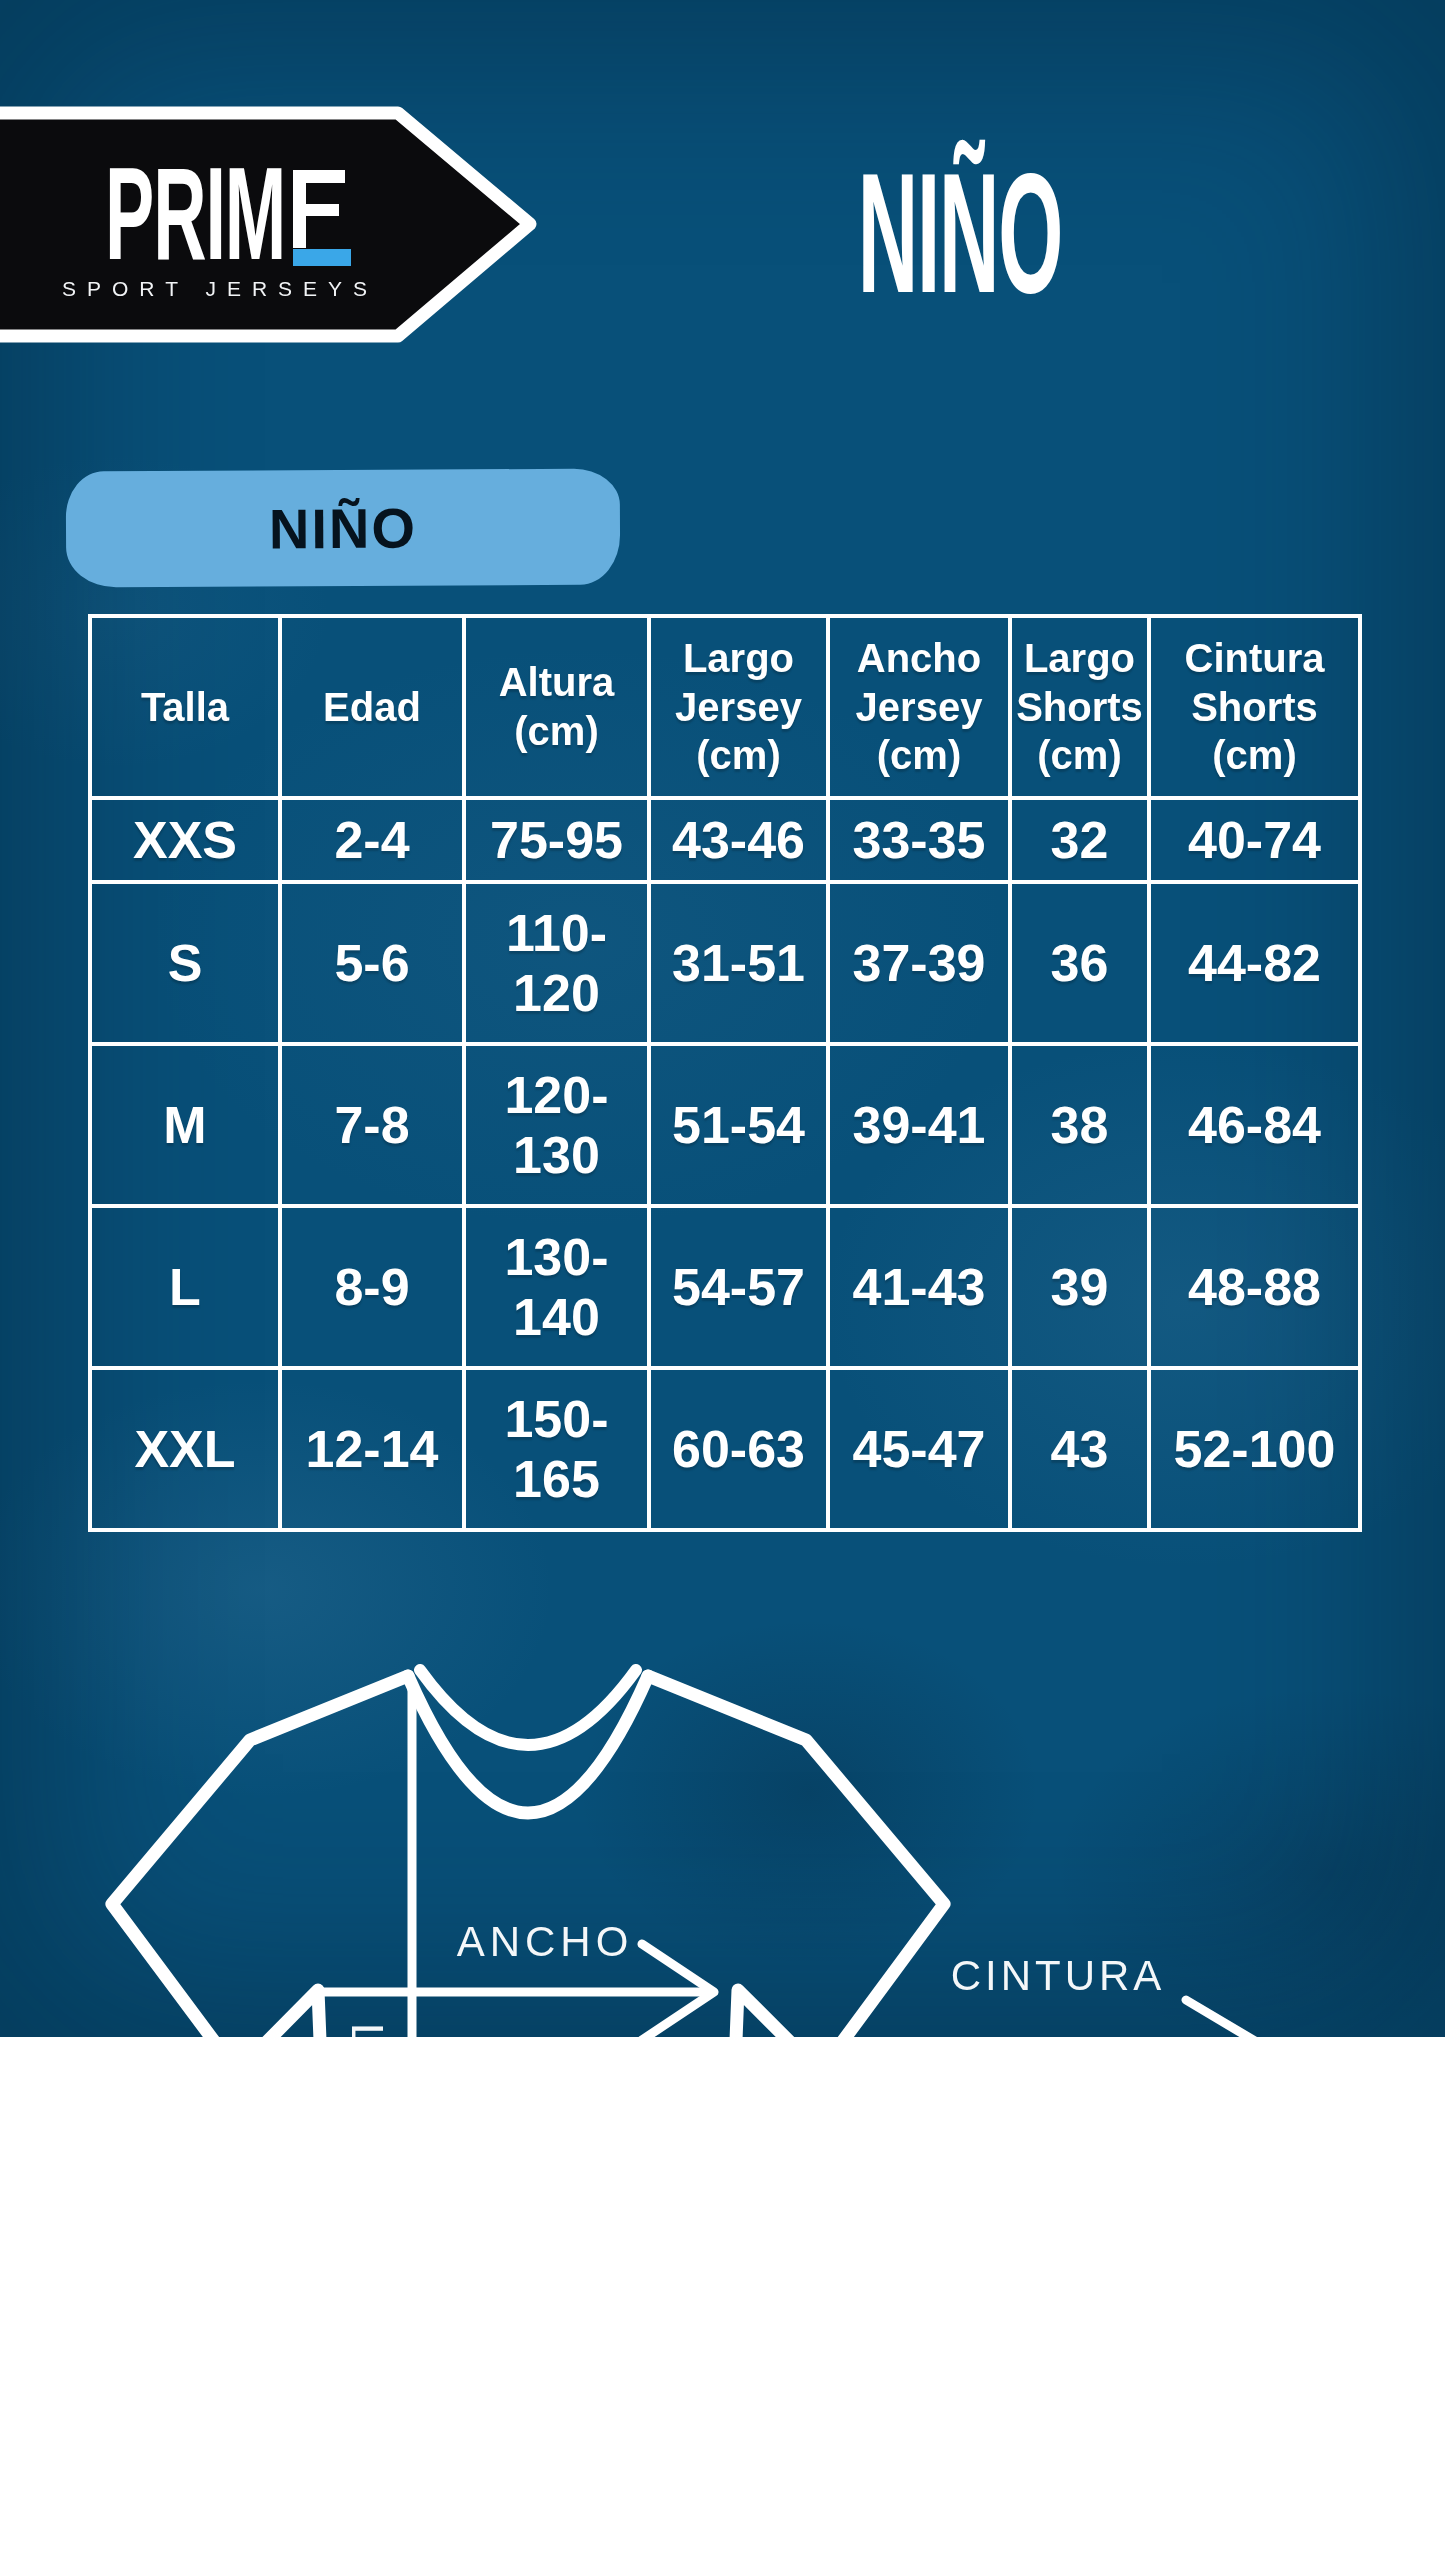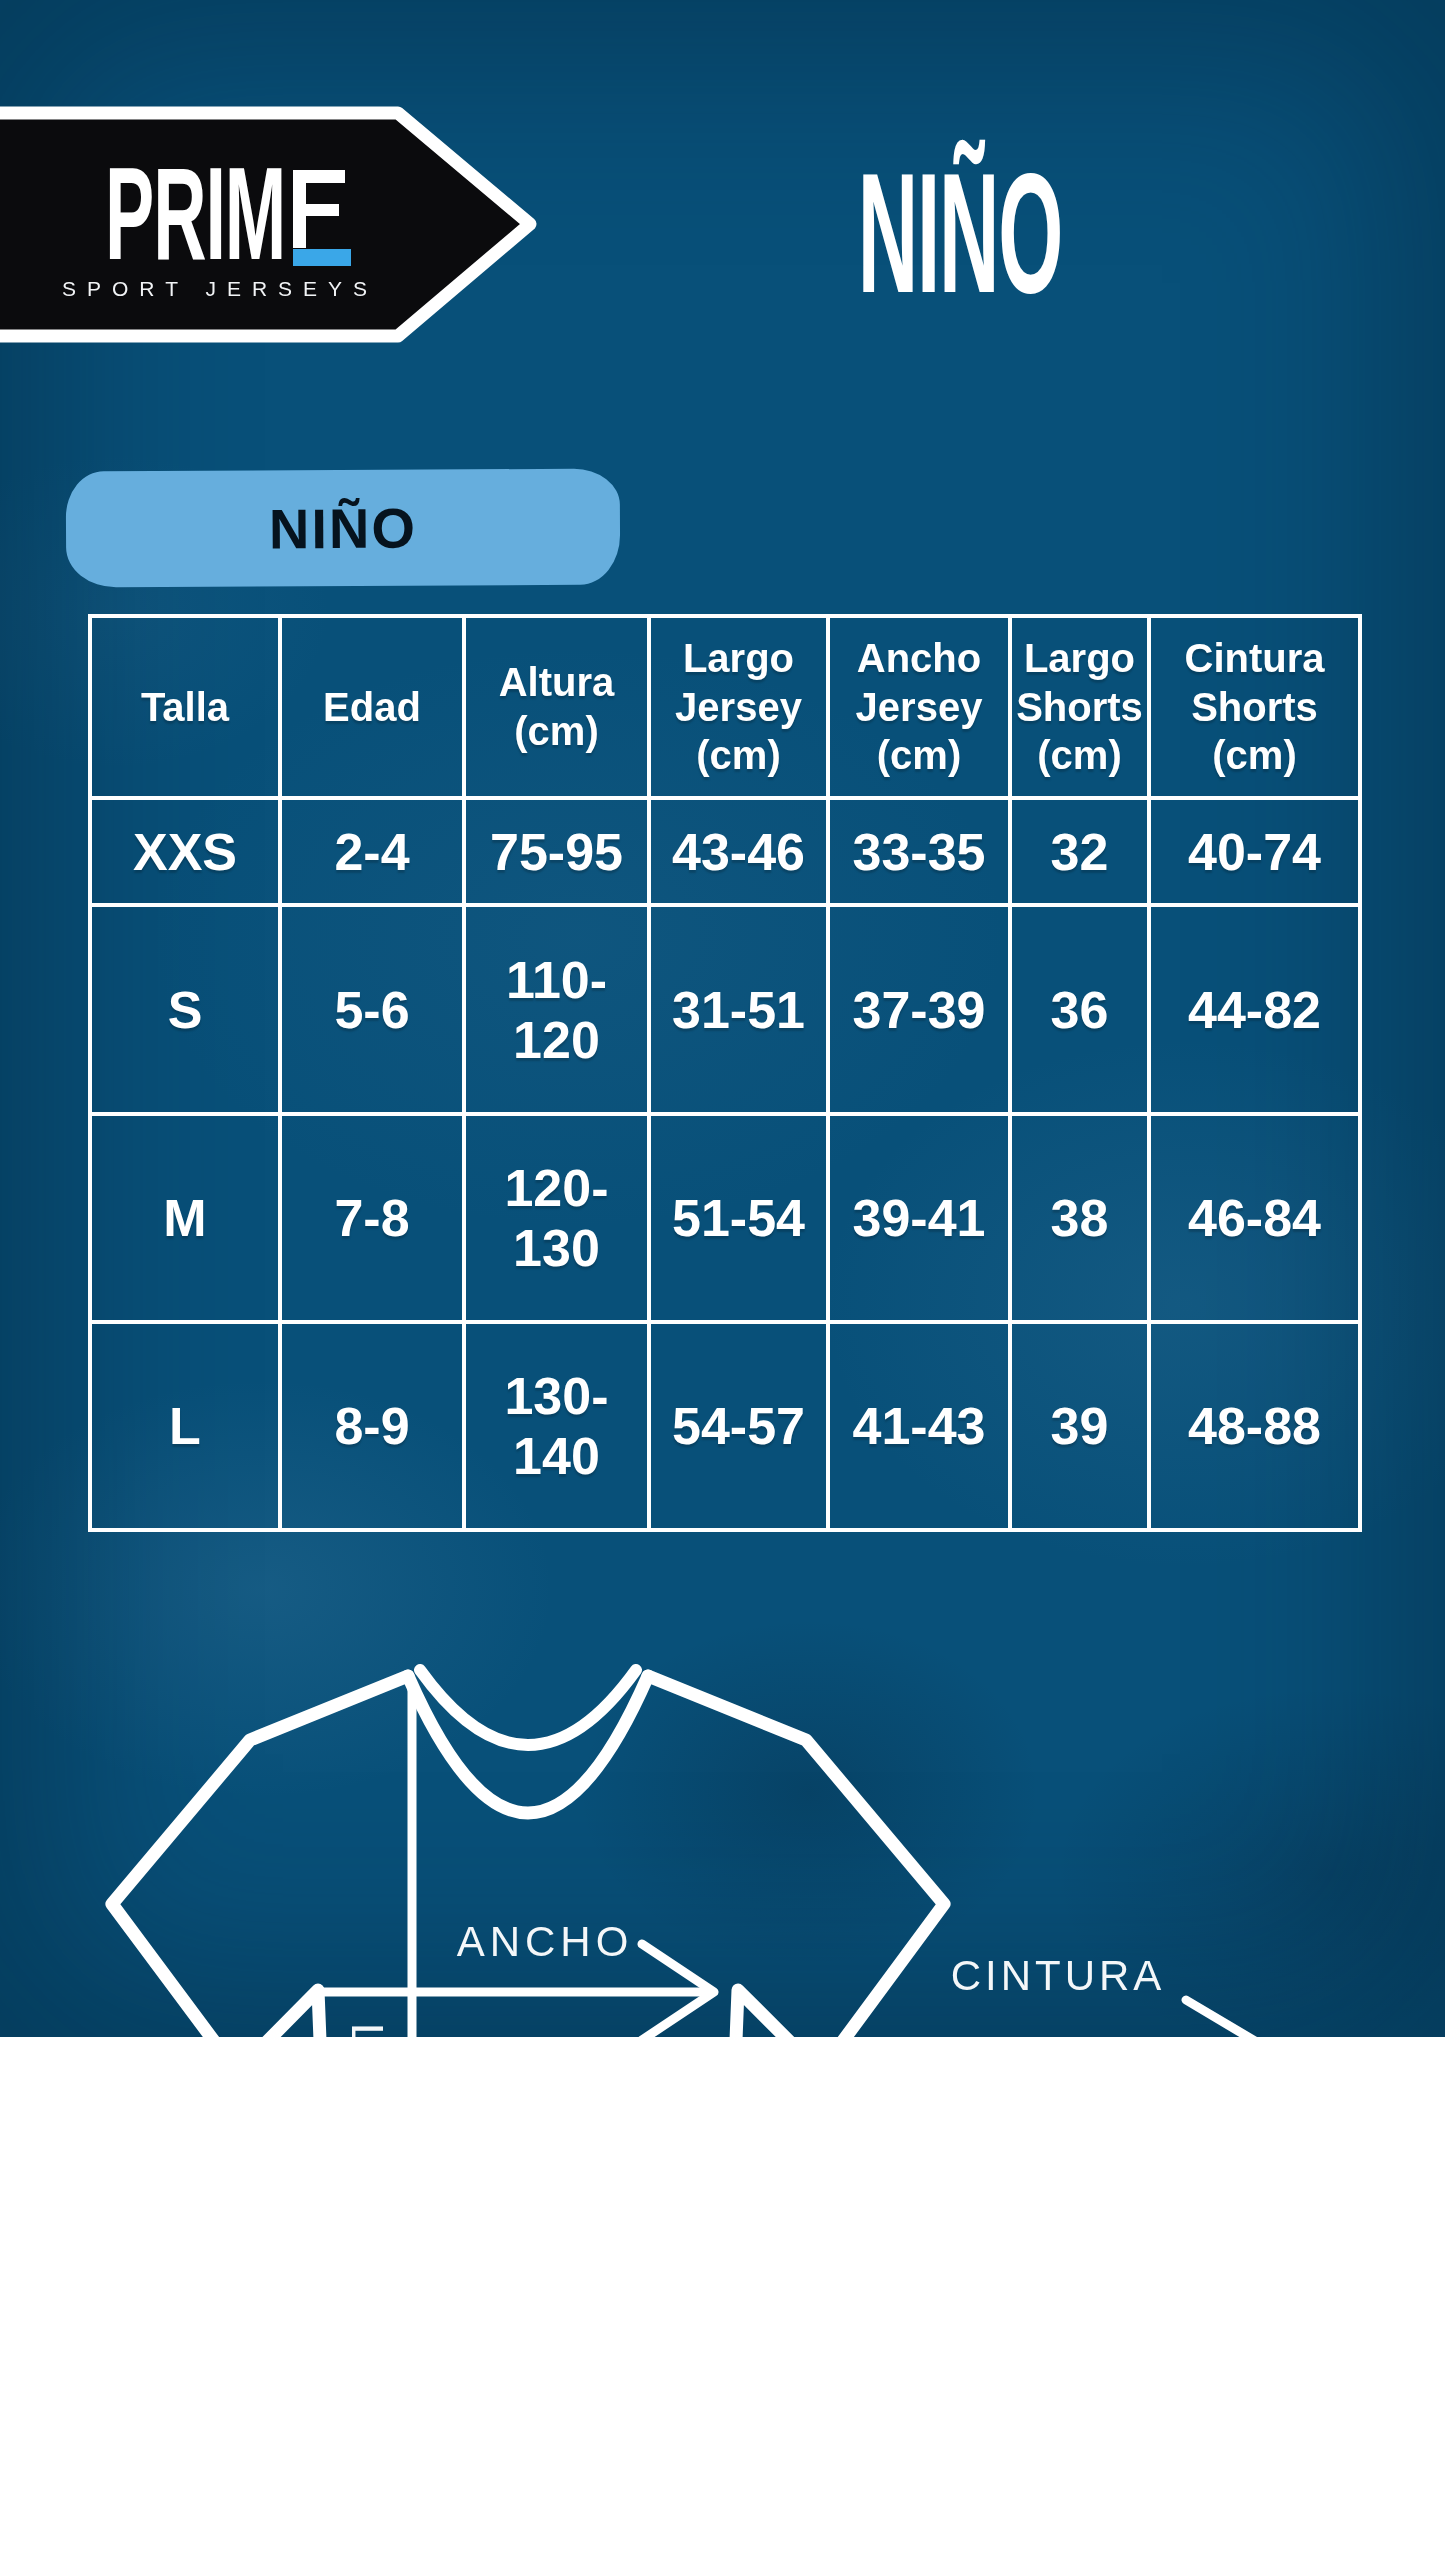--- a/index.html
+++ b/index.html
@@ -154,20 +154,29 @@
       </tr>
       <tr>
         <td>L</td>
         <td>8-9</td>
         <td>130-140</td>
         <td>54-57</td>
         <td>41-43</td>
         <td>39</td>
         <td>48-88</td>
       </tr>
+      <tr>
+        <td>XXL</td>
+        <td>12-14</td>
+        <td>150-165</td>
+        <td>60-63</td>
+        <td>45-47</td>
+        <td>43</td>
+        <td>52-100</td>
+      </tr>
     </tbody>
   </table>
 
   <svg style="position:absolute;left:0;top:1560px;" width="1445" height="1009" viewBox="0 1560 1445 1009" aria-hidden="true">
 
     <g fill="none" stroke="#ffffff" stroke-linecap="round" stroke-linejoin="round">
       <path stroke-width="13" d="M 408 1676 L 250 1740 L 112 1904 L 237 2072 L 318 1990 L 330 2292
                Q 528 2380 726 2292 L 738 1990 L 820 2072 L 944 1904 L 806 1740 L 648 1676"></path>
       <path stroke-width="13" d="M 408 1676 Q 528 1950 648 1676"></path>
       <path stroke-width="12" d="M 420 1670 Q 528 1820 636 1670"></path>

